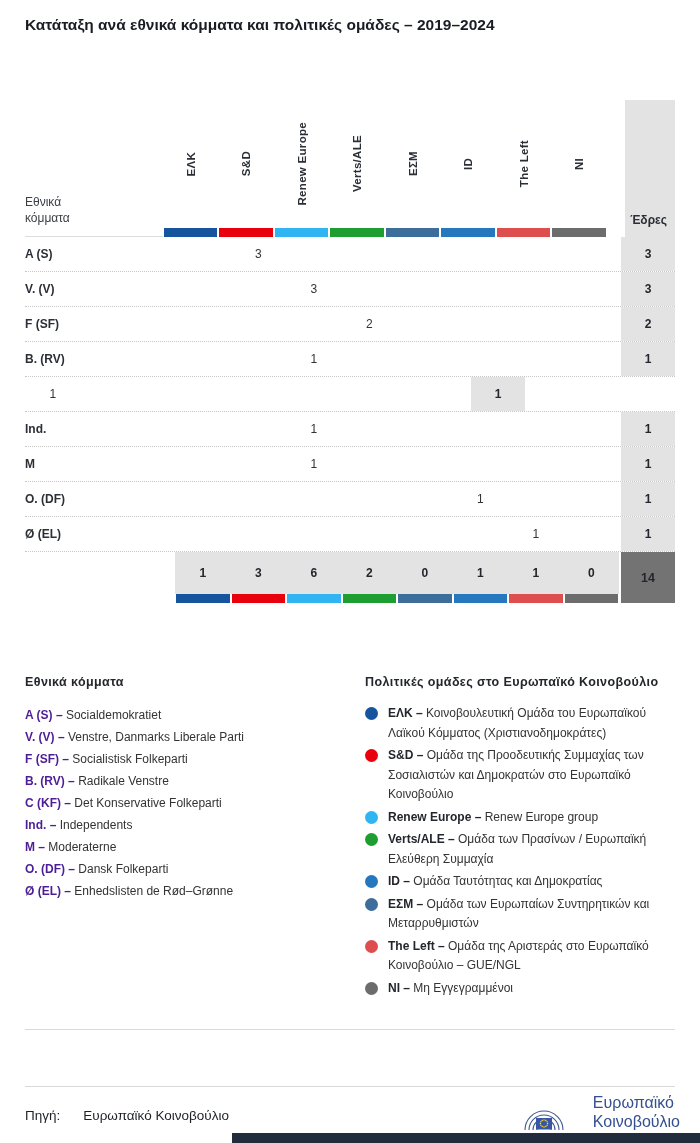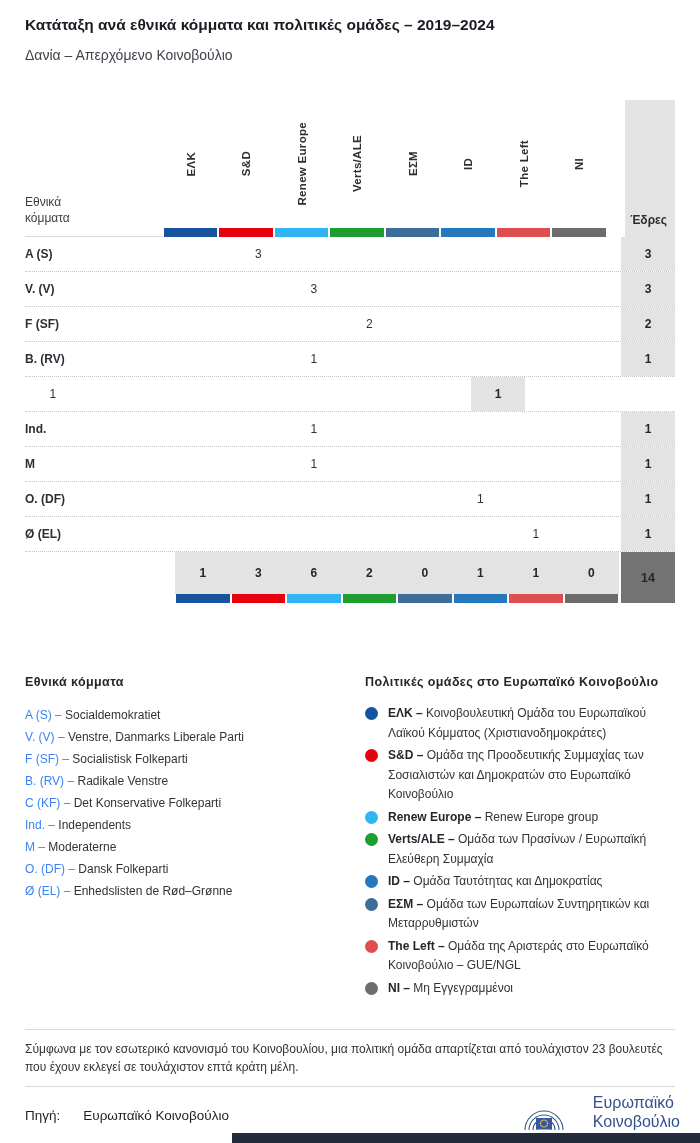--- a/index.html
+++ b/index.html
@@ -45,21 +45,21 @@
   .t-seats{width:54px;margin-left:2px;height:51px;background:#737373;display:flex;
            align-items:center;justify-content:center;font-size:12.5px;font-weight:700;color:#23262c;}
   .bars-row{display:flex;height:9px;}
   .bbar{width:53.5px;margin:0 1px;height:9px;}
 
   
   .legend-left{position:absolute;left:25px;top:675px;width:330px;}
   .legend-right{position:absolute;left:365px;top:675px;width:314px;}
   .legend-title{font-size:12.5px;font-weight:700;color:#23262c;letter-spacing:.4px;margin-bottom:15px;}
   .party-item{font-size:12px;color:#333;line-height:22px;}
-  .party-abbr{font-weight:400;color:#3b82f6;}
+  .party-abbr{font-weight:700;color:#4c1d95;}
   .group-item{display:flex;align-items:flex-start;margin-bottom:3px;
               font-size:12px;line-height:19.5px;color:#333;}
   .dot{width:13px;height:13px;border-radius:50%;flex:none;margin:3px 10px 0 0;}
   .group-abbr{font-weight:700;color:#23262c;}
   .group-text{display:block;}
 
   
   .sep{position:absolute;left:25px;width:650px;height:1px;background:#d9d9d9;}
   .sep1{top:1029px;} .sep2{top:1086px;}
   .footnote{position:absolute;left:25px;top:1040px;width:645px;
@@ -69,21 +69,20 @@
   .logo{position:absolute;right:20px;top:1090px;display:flex;align-items:center;gap:23px;}
   .logo-text{font-size:16px;line-height:19px;color:#33508f;}
   .footer-bar{position:absolute;left:232px;top:1133px;width:468px;height:10px;}
 </style>
 </head>
 <body>
 
 <div class="page">
 
   <div class="title">Κατάταξη ανά εθνικά κόμματα και πολιτικές ομάδες – 2019–2024</div>
-  <div class="subtitle">Δανία – Απερχόμενο Κοινοβούλιο</div>
 
   <div class="table">
     <div class="thead">
       <div class="c-label head-label">
         <span>Εθνικά κόμματα</span>
       </div>
       <div class="group-strip" id="group-headers">
           <div class="col-group header-group">
             <div class="vlabel-wrap">
               <div class="vlabel">ΕΛΚ</div>
@@ -326,21 +325,20 @@
           <div class="group-text"><span class="group-abbr">The Left – </span><span>Ομάδα της Αριστεράς στο Ευρωπαϊκό Κοινοβούλιο – GUE/NGL</span></div>
         </div>
         <div class="group-item">
           <div class="dot" style="background: rgb(108, 108, 108);"></div>
           <div class="group-text"><span class="group-abbr">NI – </span><span>Μη Εγγεγραμμένοι</span></div>
         </div>
       </div>
   </div>
 
   <div class="sep sep1"></div>
-  <div class="footnote">Σύμφωνα με τον εσωτερικό κανονισμό του Κοινοβουλίου, μια πολιτική ομάδα απαρτίζεται από τουλάχιστον 23 βουλευτές που έχουν εκλεγεί σε τουλάχιστον επτά κράτη μέλη.</div>
   <div class="sep sep2"></div>
 
   <div class="source">
     <span class="src-label">Πηγή:</span><span>Ευρωπαϊκό Κοινοβούλιο</span>
   </div>
 
   <div class="logo">
     <svg class="logo-mark" width="52" height="44" viewBox="0 0 52 44">
       <g fill="none" stroke="#41598f" stroke-width="1.1">
         <path d="M7 40 A19 19 0 0 1 45 40"></path>

